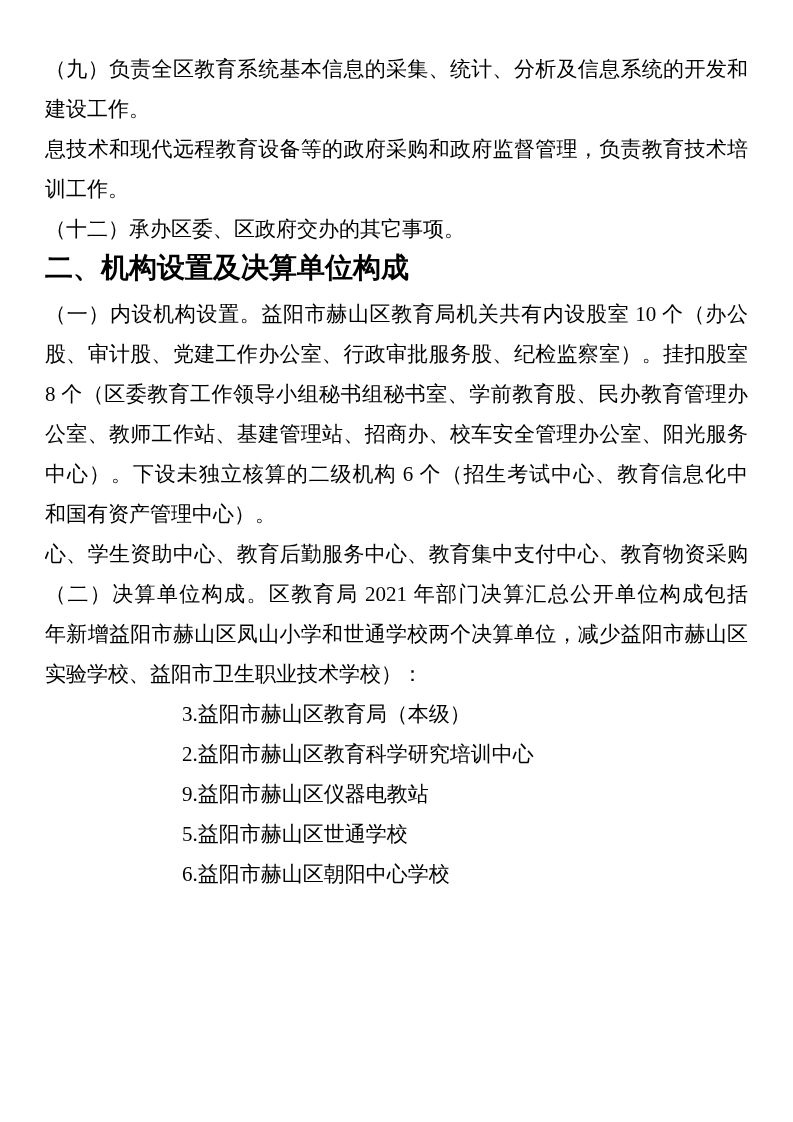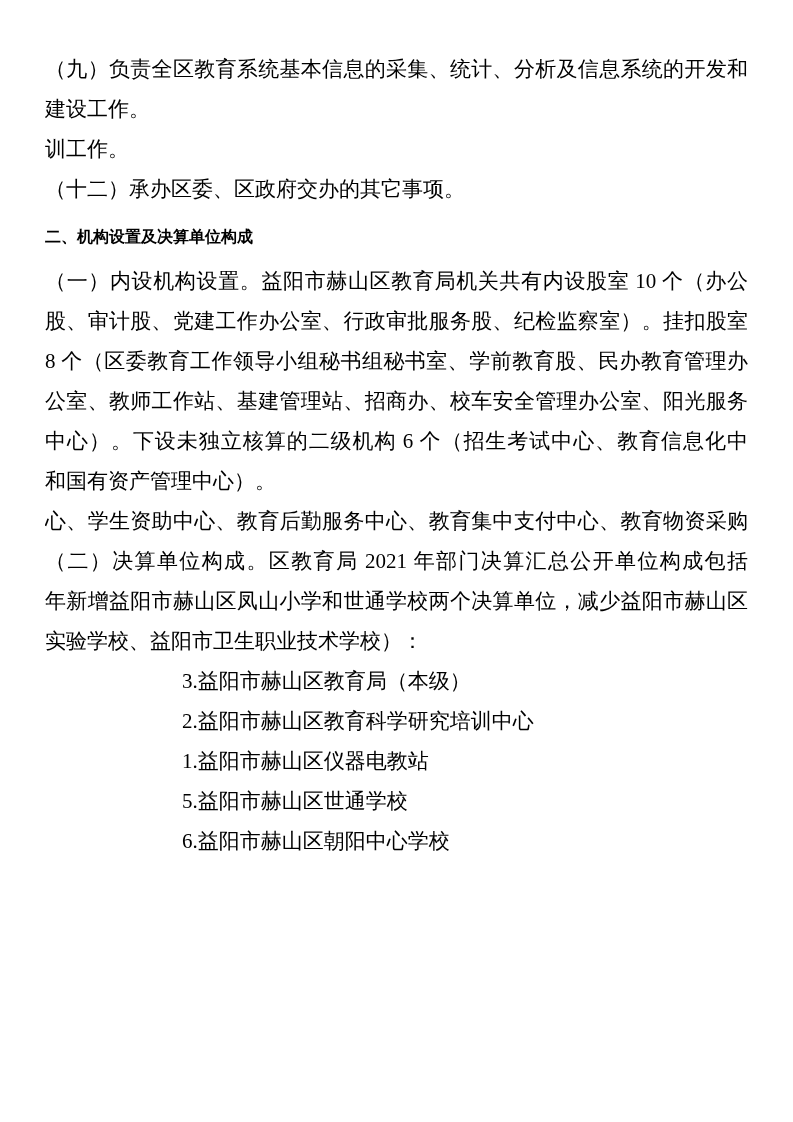--- a/index.html
+++ b/index.html
@@ -28,44 +28,45 @@
     overflow: hidden;
     text-align: justify;
   }
   .line.j {
     
     text-align-last: justify;
   }
   .heading {
     height: 40px;
     line-height: 40px;
-    margin: 8px 0 4px 0;
-    font-family: Liberation Serif, serif;
+    margin: 1px 0 4px 0;
+    font-family: Liberation Mono, monospace;
     font-weight: bold;
-    font-size: 16px;
+    font-size: 28px;
     overflow: hidden;
   }
   .unit {
     height: 40px;
     line-height: 40px;
     padding-left: 137px;
     overflow: hidden;
   }
 </style>
 </head>
 <body>
 
 <div class="page">
 
   <div class="para">
     <div class="line j">（九）负责全区教育系统基本信息的采集、统计、分析及信息系统的开发和</div>
     <div class="line">建设工作。</div>
   </div>
 
   <div class="para">
+    <div class="line j">息技术和现代远程教育设备等的政府采购和政府监督管理，负责教育技术培</div>
     <div class="line">训工作。</div>
   </div>
 
 
   <div class="para">
     <div class="line">（十二）承办区委、区政府交办的其它事项。</div>
   </div>
 
   <div class="heading">二、机构设置及决算单位构成</div>
 
@@ -81,18 +82,18 @@
 
   <div class="para">
     <div class="line j">（二）决算单位构成。区教育局 2021 年部门决算汇总公开单位构成包括（本</div>
     <div class="line j">年新增益阳市赫山区凤山小学和世通学校两个决算单位，减少益阳市赫山区</div>
     <div class="line">实验学校、益阳市卫生职业技术学校）：</div>
   </div>
 
   <div class="para">
     <div class="unit">3.益阳市赫山区教育局（本级）</div>
     <div class="unit">2.益阳市赫山区教育科学研究培训中心</div>
-    <div class="unit">1.益阳市赫山区仪器电教站</div>
+    <div class="unit">9.益阳市赫山区仪器电教站</div>
     <div class="unit">5.益阳市赫山区世通学校</div>
     <div class="unit">6.益阳市赫山区朝阳中心学校</div>
   </div>
 
 </div>
 
 </body></html>

